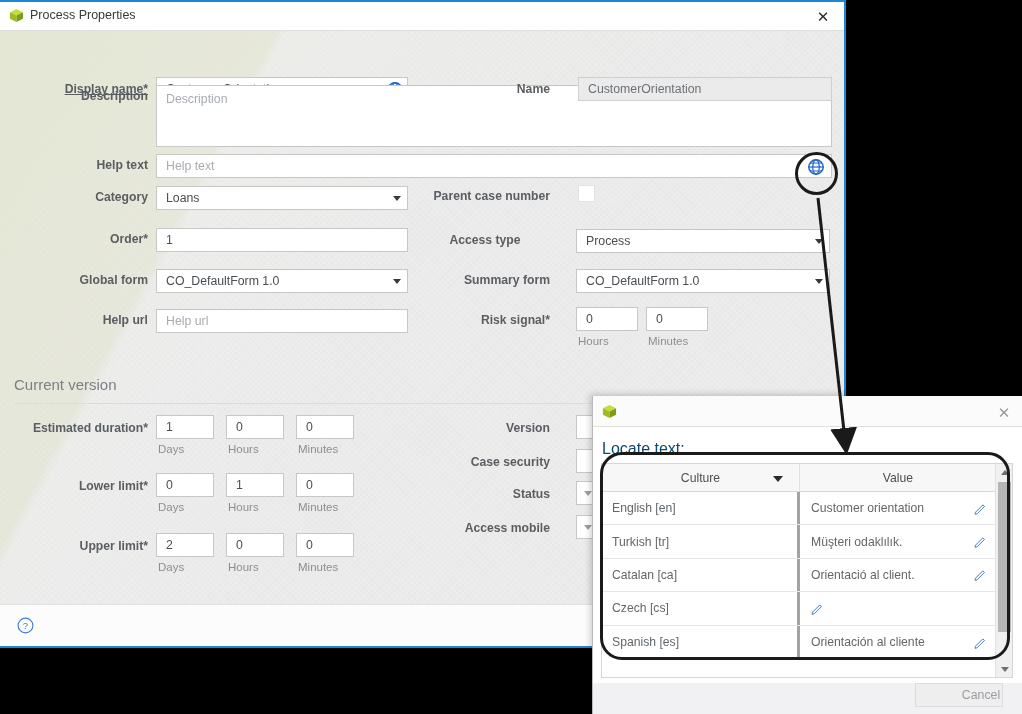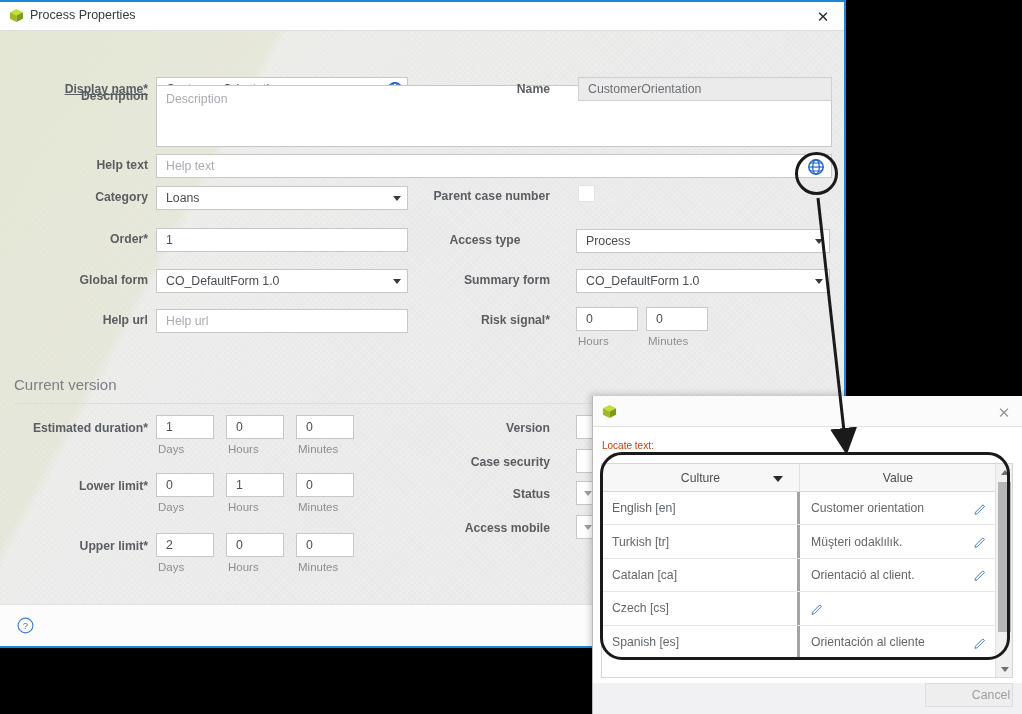--- a/index.html
+++ b/index.html
@@ -114,21 +114,21 @@
   }
   .popup-close {
     position: absolute; right: 6px; top: 5px; width: 26px; height: 22px;
     display: flex; align-items: center; justify-content: center;
     font-size: 15px; color: #9a9a9a; cursor: pointer; line-height: 1;
   }
   .popup-body {
     position: absolute; left: 0; top: 31px; width: 430px; height: 256px;
     background: #ffffff;
   }
-  .locate-lbl { position: absolute; left: 9px; top: 13px; font-size: 10px; color: #c2410c; }
+  .locate-lbl { position: absolute; left: 9px; top: 13px; font-size: 16px; color: #0c4a6e; }
   .tbl {
     position: absolute; left: 8px; top: 36px; width: 412px; height: 215px;
     border: 1px solid #d6d6d6; background: #fff; overflow: hidden;
   }
   .tbl-head { display: flex; height: 28px; background: #f7f7f7; border-bottom: 1px solid #d6d6d6; }
   .th {
     font-size: 12.2px; color: #4b4f53; display: flex; align-items: center;
     justify-content: center; position: relative; cursor: pointer;
   }
   .th.c1 { width: 198px; border-right: 1px solid #e0e0e0; }
@@ -158,21 +158,21 @@
   .sarrow-up { width: 0; height: 0; border-left: 4px solid transparent; border-right: 4px solid transparent; border-bottom: 5px solid #707070; }
   .sarrow-dn { width: 0; height: 0; border-left: 4px solid transparent; border-right: 4px solid transparent; border-top: 5px solid #707070; }
   .sthumb { position: absolute; left: 2px; top: 18px; width: 13px; height: 150px; background: #b5b5b5; cursor: pointer; }
   .popup-footer { position: absolute; left: 0; top: 287px; width: 430px; height: 31px; background: #f1f1f4; }
   .pbtn {
     position: absolute; top: 0px; width: 88px; height: 24px;
     font-size: 12.3px; display: flex; align-items: center; justify-content: center;
     border: 1px solid #dcdcdc; cursor: pointer;
   }
   .pbtn.ok { right: 108px; background: #701a75; color: #8d9195; margin-top: 46px; }
-  .pbtn.cancel { right: 10px; background: #eeeeee; color: #9a9ea2; padding-left: 44px; }
+  .pbtn.cancel { right: 20px; background: #eeeeee; color: #9a9ea2; padding-left: 44px; }
 
   
   .frag { position: absolute; background: #fff; border: 1px solid #c7c7c7; height: 24px; }
 </style>
 </head>
 <body>
 
 <div id="screen">
 
   <div class="main-dialog">

